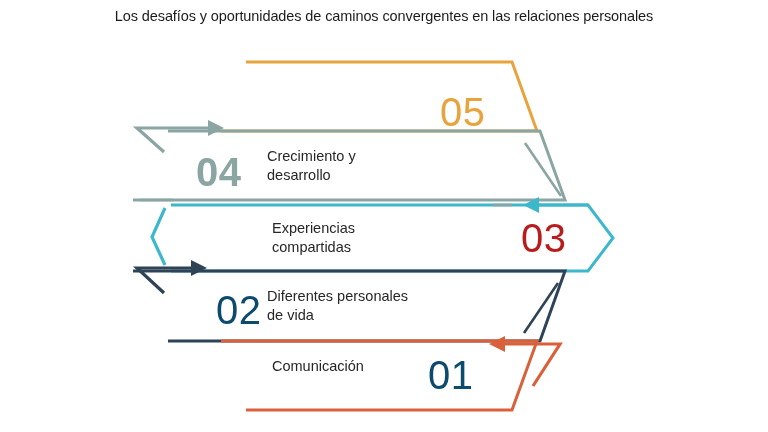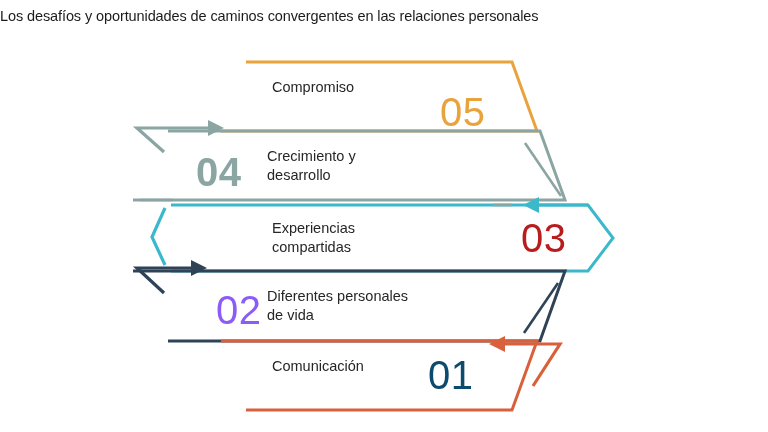--- a/index.html
+++ b/index.html
@@ -18,20 +18,21 @@
     position: relative;
     width: 768px;
     height: 432px;
     background: #ffffff;
   }
   .title {
     position: absolute;
     left: 0;
     top: 8px;
     width: 768px;
+    text-align: center;
     font-size: 14.5px;
     color: #1b1b1b;
     font-family: "Liberation Sans", sans-serif;
     letter-spacing: -0.1px;
     white-space: nowrap;
   }
   .diagram {
     position: absolute;
     left: 0;
     top: 0;
@@ -131,32 +132,31 @@
       <g>
         <path d="M 140 200 L 173 200" fill="none" stroke="#8ba5a3" stroke-width="2.6" stroke-linecap="butt"></path>
       </g>
       <g>
         <path d="M 493 205 L 512 205" fill="none" stroke="#8ba5a3" stroke-width="2.6" stroke-linecap="butt"></path>
       </g>
 
     </svg>
   </div>
 
-  <div class="label" style="left:272px; top:78px;">Compromiso</div>
   <div class="numeral" style="left:440px; top:72px; color:#e8a33d;margin-top:20px;">05</div>
 
   <div class="label" style="left:267px; top:147px;">Crecimiento y
 desarrollo</div>
   <div class="numeral" style="left:196px; top:152px; color:#8ba5a3;font-weight:bold;">04</div>
 
   <div class="label" style="left:272px; top:219px;">Experiencias
 compartidas</div>
   <div class="numeral" style="left:521px; top:218px; color:#b91c1c;">03</div>
 
   <div class="label" style="left:267px; top:287px;">Diferentes personales
 de vida</div>
-  <div class="numeral" style="left:216px; top:290px; color:#8b5cf6;">02</div>
+  <div class="numeral" style="left:216px; top:290px; color:#0c4a6e;">02</div>
 
   <div class="label" style="left:272px; top:357px;">Comunicación</div>
   <div class="numeral" style="left:428px; top:355px; color:#0c4a6e;">01</div>
 
 
 </div>
 
 </body></html>

